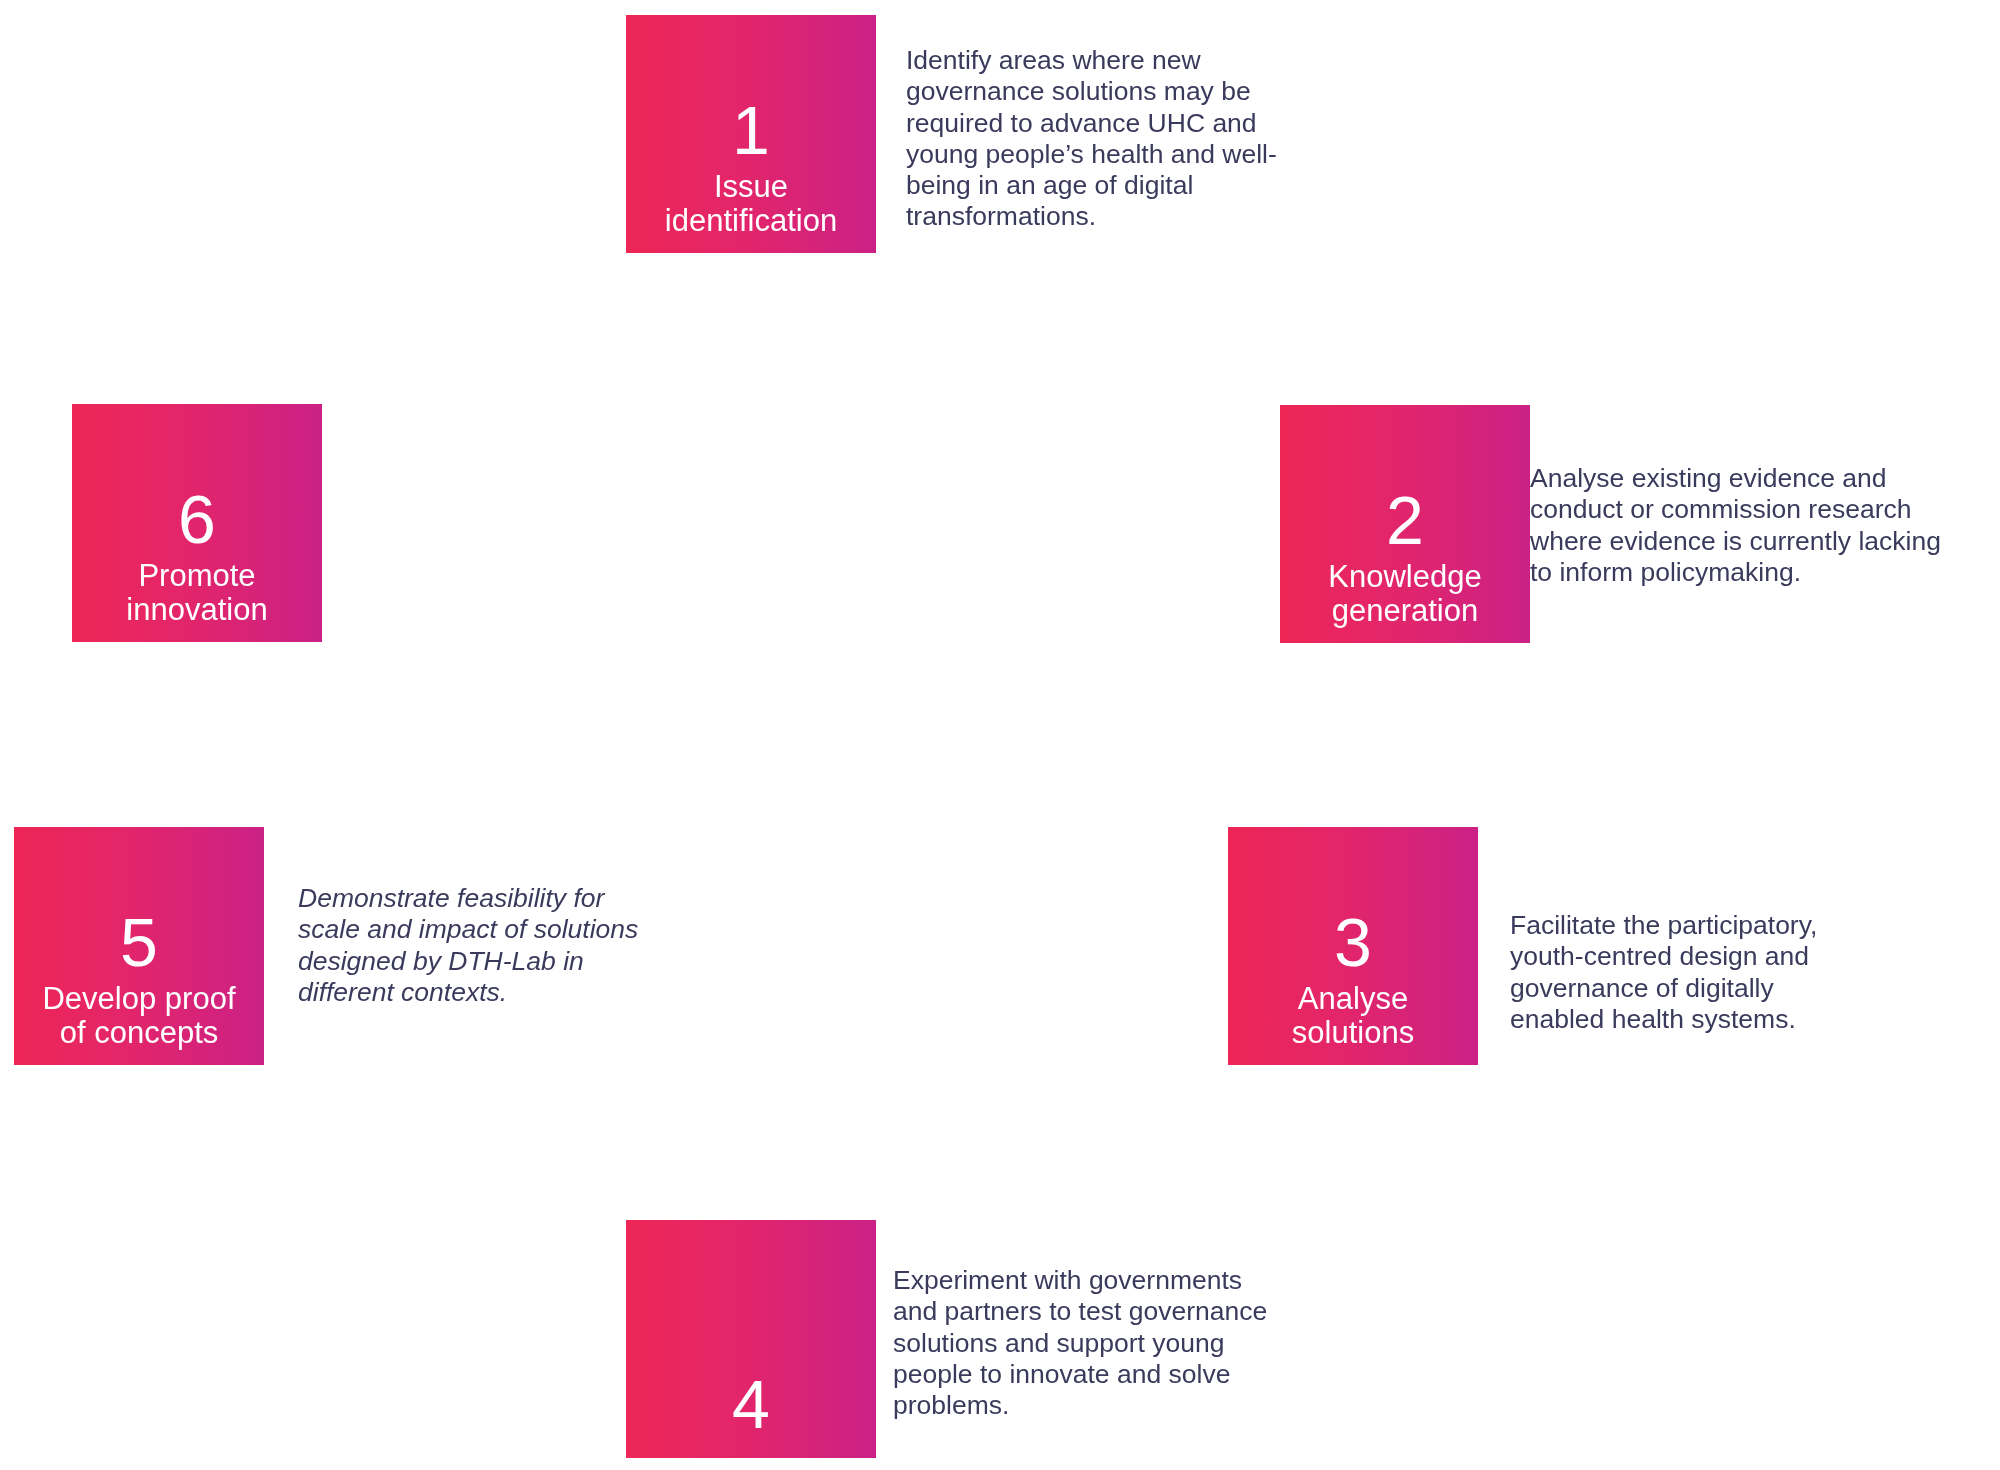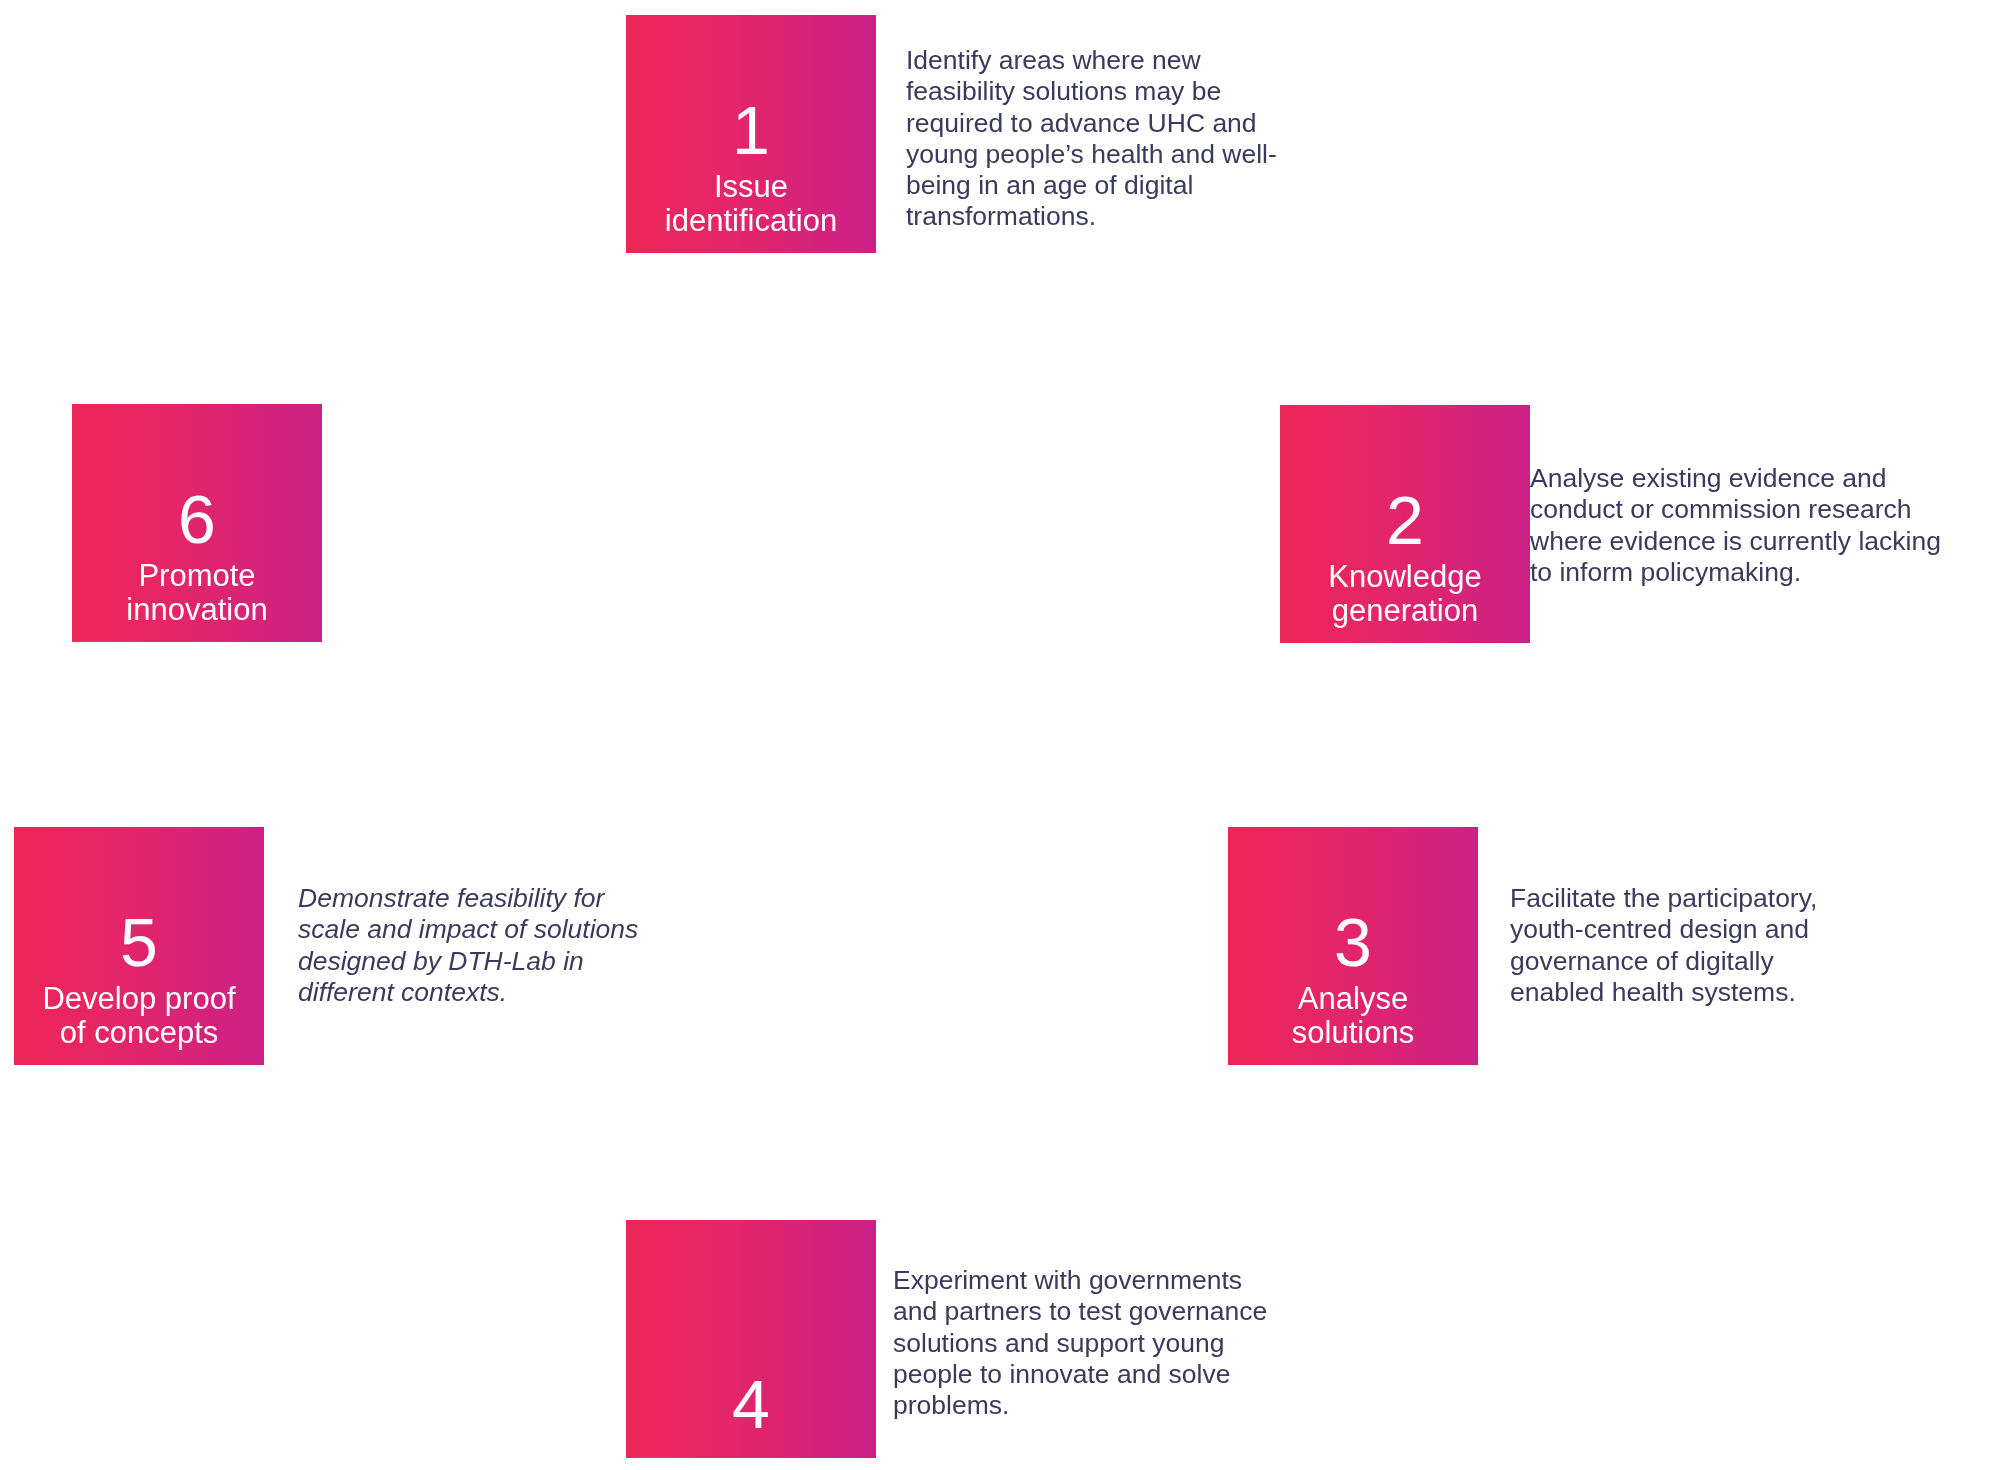--- a/index.html
+++ b/index.html
@@ -73,21 +73,21 @@
   }
 
   
   .step-1 { left: 626px;  top: 15px;   }
   .step-1 .desc { width: 380px; margin-left: 30px; margin-top: 30px; }
 
   .step-2 { left: 1280px; top: 405px;  }
   .step-2 .desc { width: 420px; margin-top: 58px; }
 
   .step-3 { left: 1228px; top: 827px;  }
-  .step-3 .desc { width: 350px; margin-left: 32px; margin-top: 56px; }
+  .step-3 .desc { width: 350px; margin-left: 32px; margin-top: 83px; }
 
   .step-4 { left: 626px;  top: 1220px; }
   .step-4 .desc { width: 380px; margin-left: 17px; margin-top: 45px; }
 
   .step-5 { left: 14px;   top: 827px;  }
   .step-5 .desc { width: 370px; margin-left: 34px; margin-top: 56px; font-style: italic; }
 
   .step-6 { left: 72px;   top: 404px;  }
   .step-6 .desc { width: 380px; margin-left: 32px; margin-top: 55px; }
 </style>
@@ -95,21 +95,21 @@
 <body>
 
 <div id="stage">
 
   <div class="step step-1">
     <div class="tile">
       <div class="tile-number">1</div>
       <div class="tile-label">Issue
 identification</div>
     </div>
-    <div class="desc">Identify areas where new feasibility solutions may be required to advance UHC and young people’s health and well-being in an age of digital transformations.</div>
+    <div class="desc">Identify areas where new governance solutions may be required to advance UHC and young people’s health and well-being in an age of digital transformations.</div>
   </div>
 
   <div class="step step-2">
     <div class="tile">
       <div class="tile-number">2</div>
       <div class="tile-label">Knowledge
 generation</div>
     </div>
     <div class="desc">Analyse existing evidence and conduct or commission research where evidence is currently lacking to inform policymaking.</div>
   </div>

